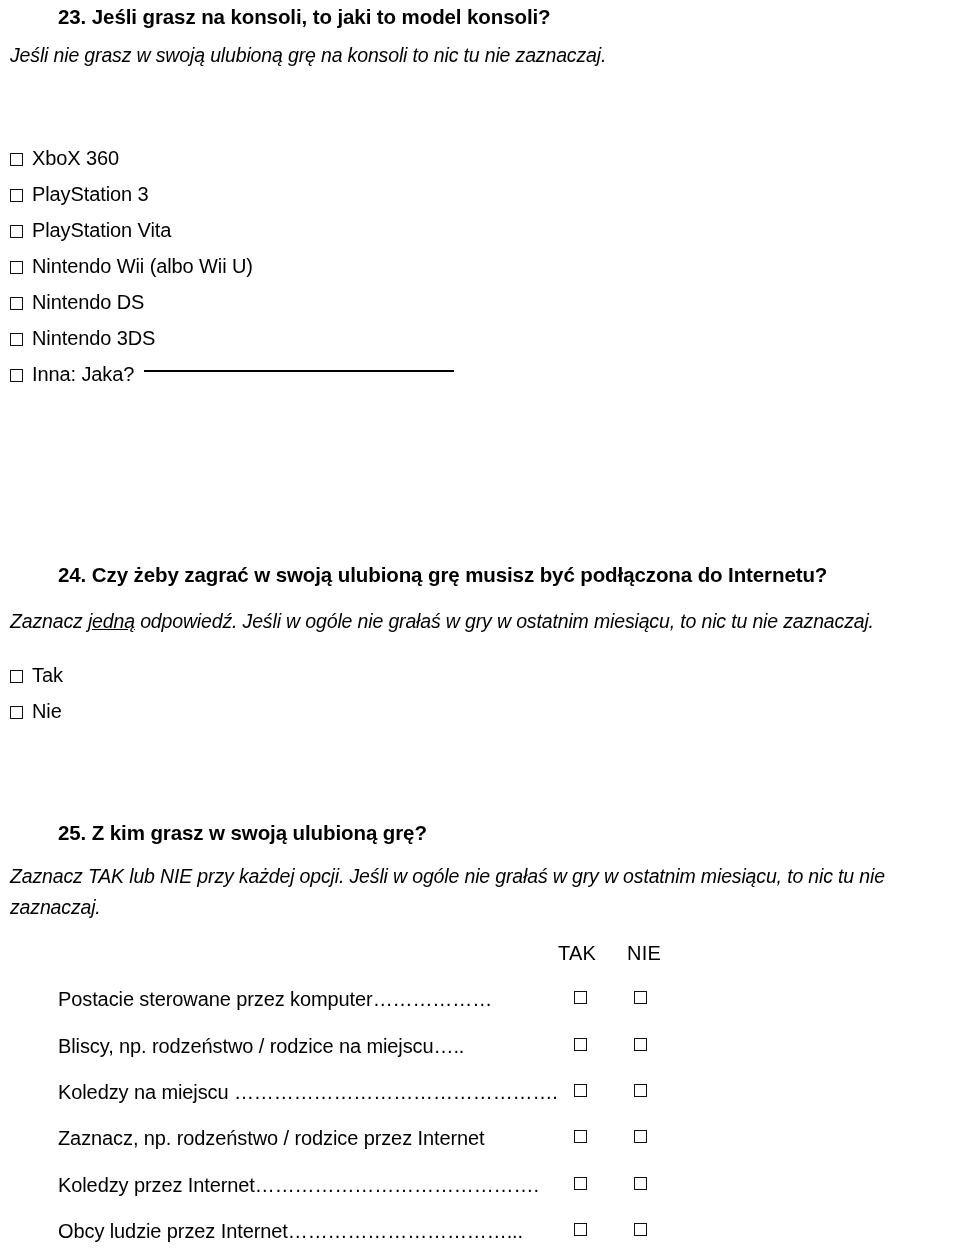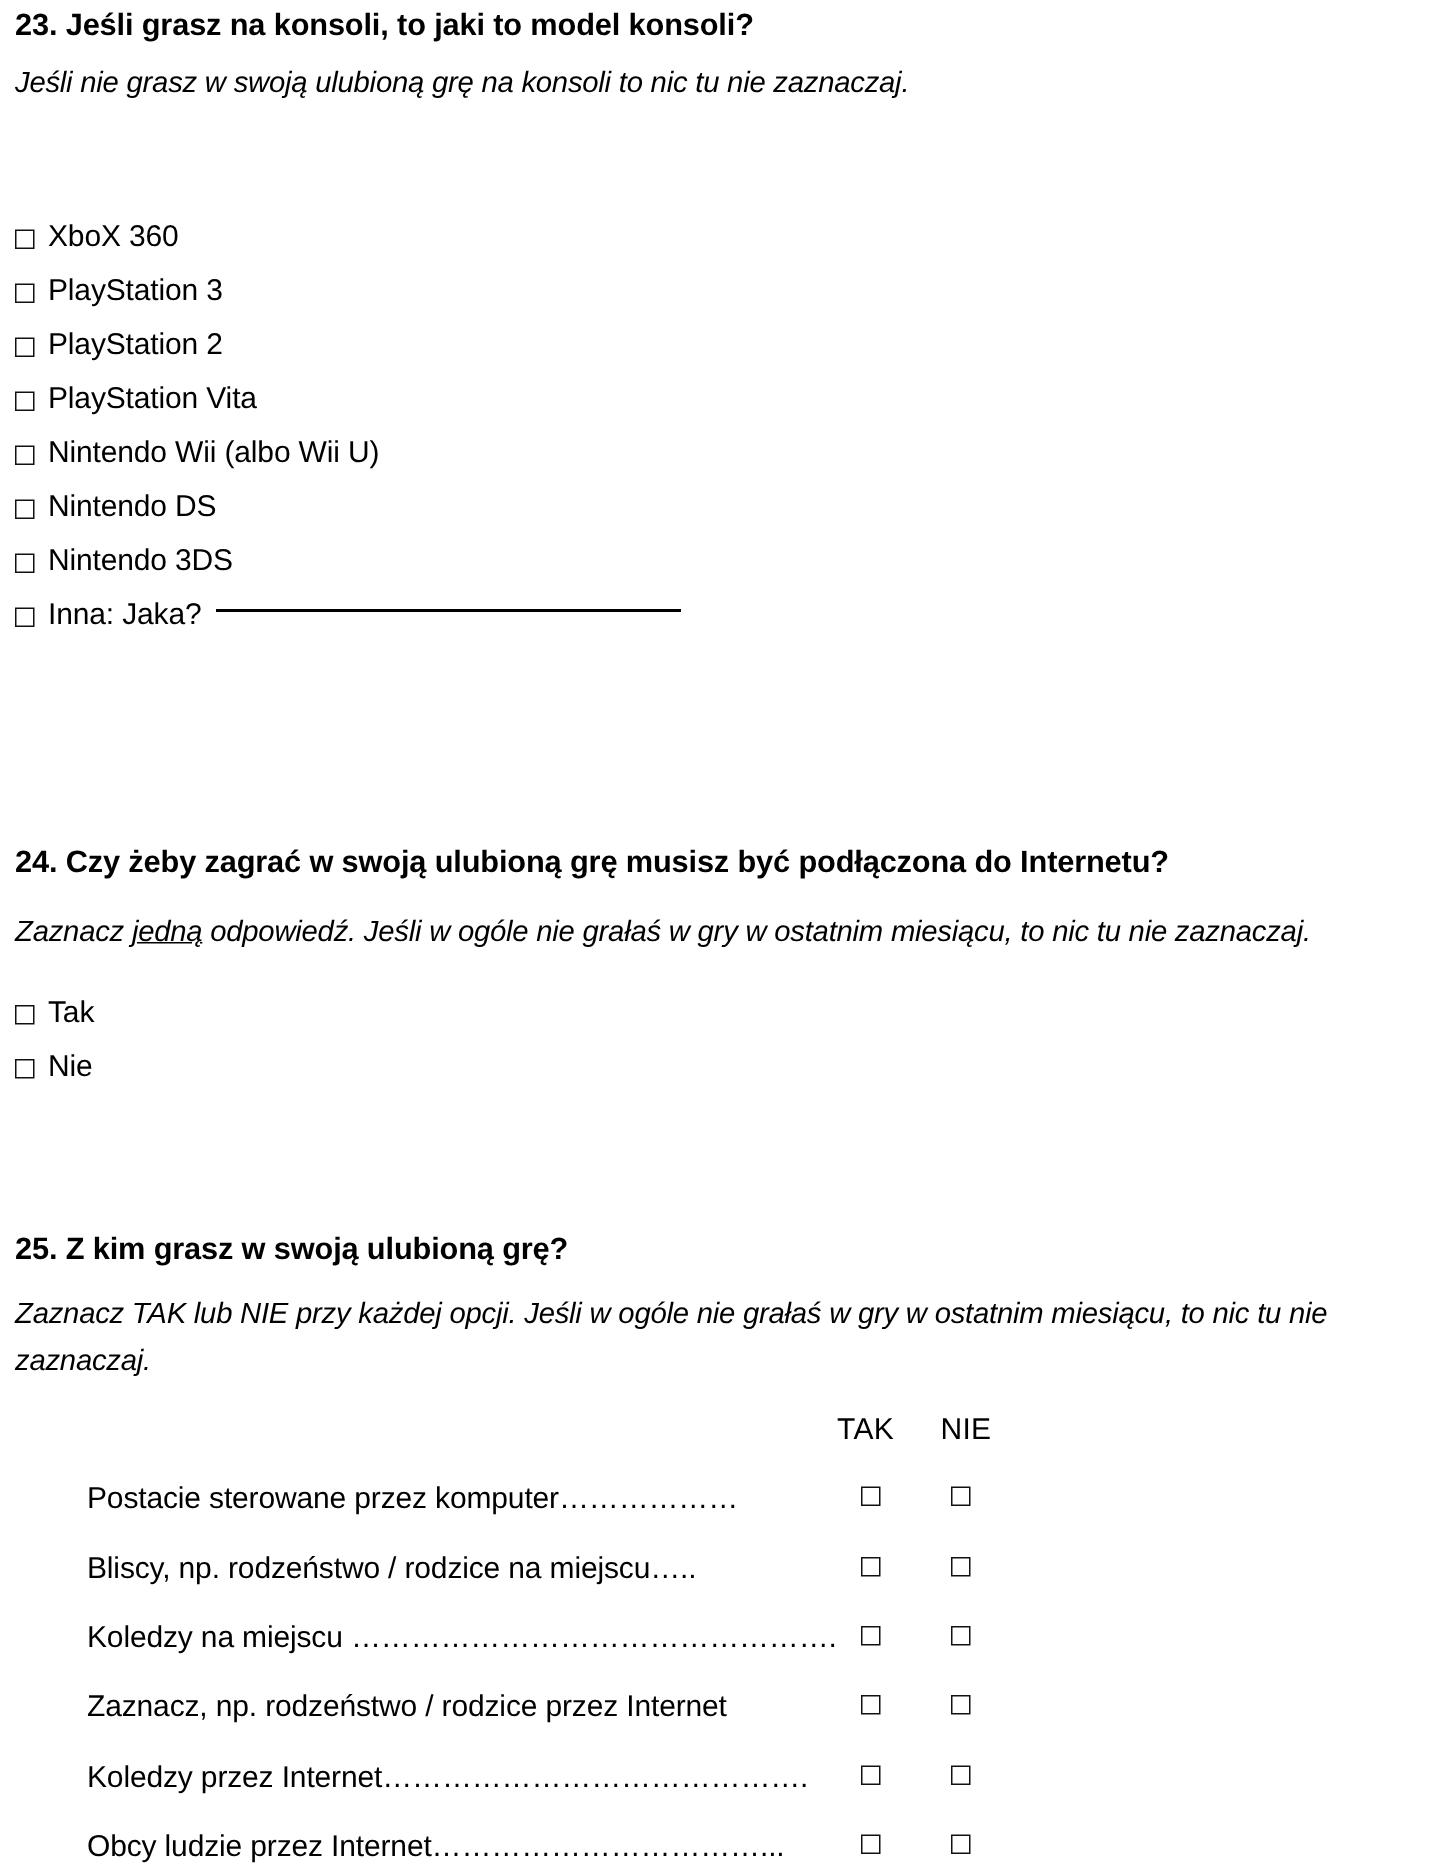--- a/index.html
+++ b/index.html
@@ -29,20 +29,21 @@
   }
 
   .q-block { position: absolute; left: 10px; }
 
   .q-heading {
     font-weight: bold;
     font-size: 20.5px;
     line-height: 26px;
     letter-spacing: -0.1px;
     white-space: nowrap;
+    margin-left: 48px;
   }
 
   .q-instruction {
     font-style: italic;
     font-size: 19.5px;
     line-height: 31px;
     letter-spacing: -0.15px;
   }
   .q-instruction .u { text-decoration: underline; }
 
@@ -125,24 +126,20 @@
     <div class="opt-row">
       <span class="cbox"></span>
       <span class="label">XboX 360</span>
     </div>
     <div class="opt-row">
       <span class="cbox"></span>
       <span class="label">PlayStation 3</span>
     </div>
     <div class="opt-row">
       <span class="cbox"></span>
-      <span class="label">PlayStation 2</span>
-    </div>
-    <div class="opt-row">
-      <span class="cbox"></span>
       <span class="label">PlayStation Vita</span>
     </div>
     <div class="opt-row">
       <span class="cbox"></span>
       <span class="label">Nintendo Wii (albo Wii U)</span>
     </div>
     <div class="opt-row">
       <span class="cbox"></span>
       <span class="label">Nintendo DS</span>
     </div>

